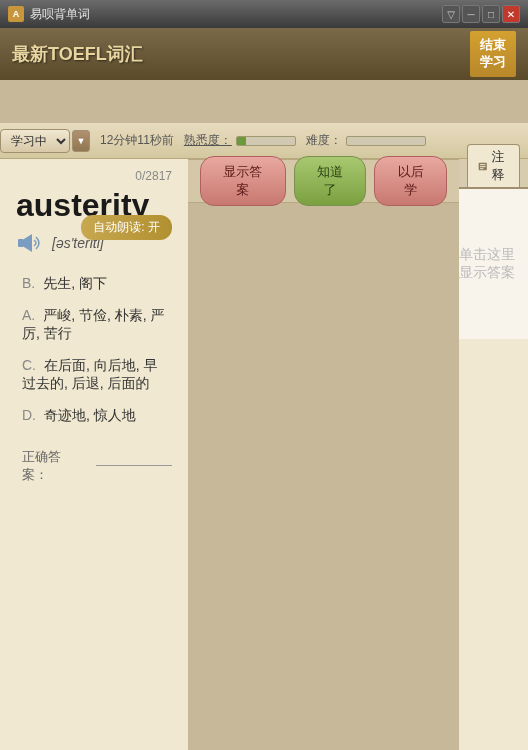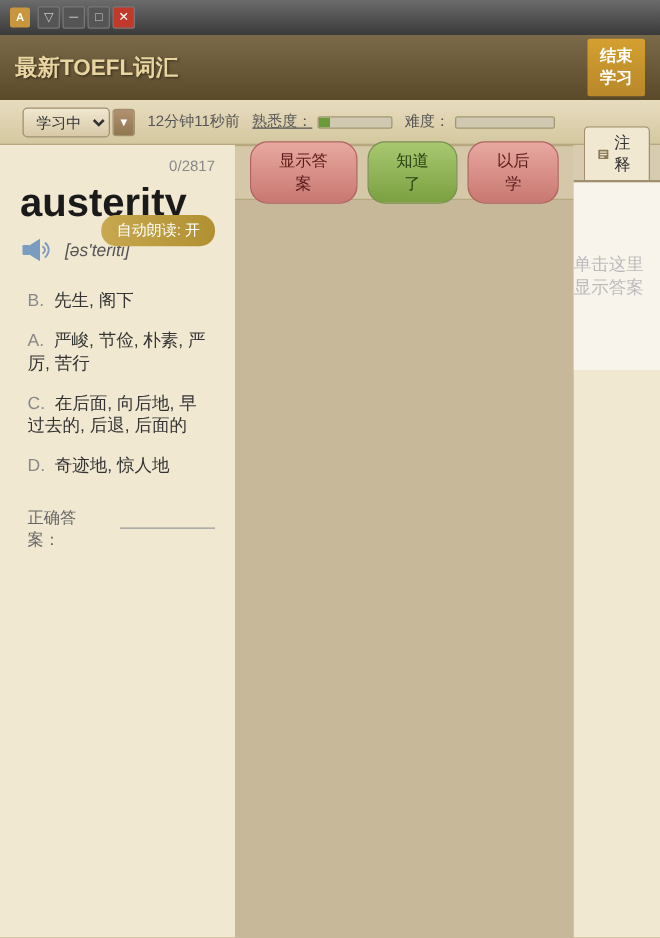--- a/index.html
+++ b/index.html
@@ -99,23 +99,24 @@
       line-height: 1.3;
       font-family: "Microsoft YaHei", Arial, sans-serif;
     }
 
     
     .toolbar {
       background: linear-gradient(to bottom, #e8dcc0, #d4c8a0);
       height: 36px;
       display: flex;
       align-items: center;
-      padding: 0 18px;
+      padding: 0 0;
       gap: 10px;
       border-bottom: 1px solid #b8a880;
+      margin-top: 43px;
     }
     .mode-select-wrapper {
       display: flex;
       align-items: center;
       gap: 2px;
     }
     .mode-select {
       background: linear-gradient(to bottom, #f0e8d0, #d8c8a8);
       border: 1px solid #a09070;
       border-radius: 4px;
@@ -349,20 +350,21 @@
       min-height: 320px;
     }
   </style>
 </head>
 <body>
 
 <div class="title-bar">
   <div class="title-bar-icon">
     <span style="color:#fff;font-size:9px;font-weight:bold">A</span>
   </div>
+  <span class="title-bar-text">易呗背单词</span>
   <div class="title-bar-controls">
     <div class="title-btn">▽</div>
     <div class="title-btn minimize">─</div>
     <div class="title-btn maximize">□</div>
     <div class="title-btn close">✕</div>
   </div>
 </div>
 
 <div class="header">
   <div class="header-title">最新TOEFL词汇</div>

